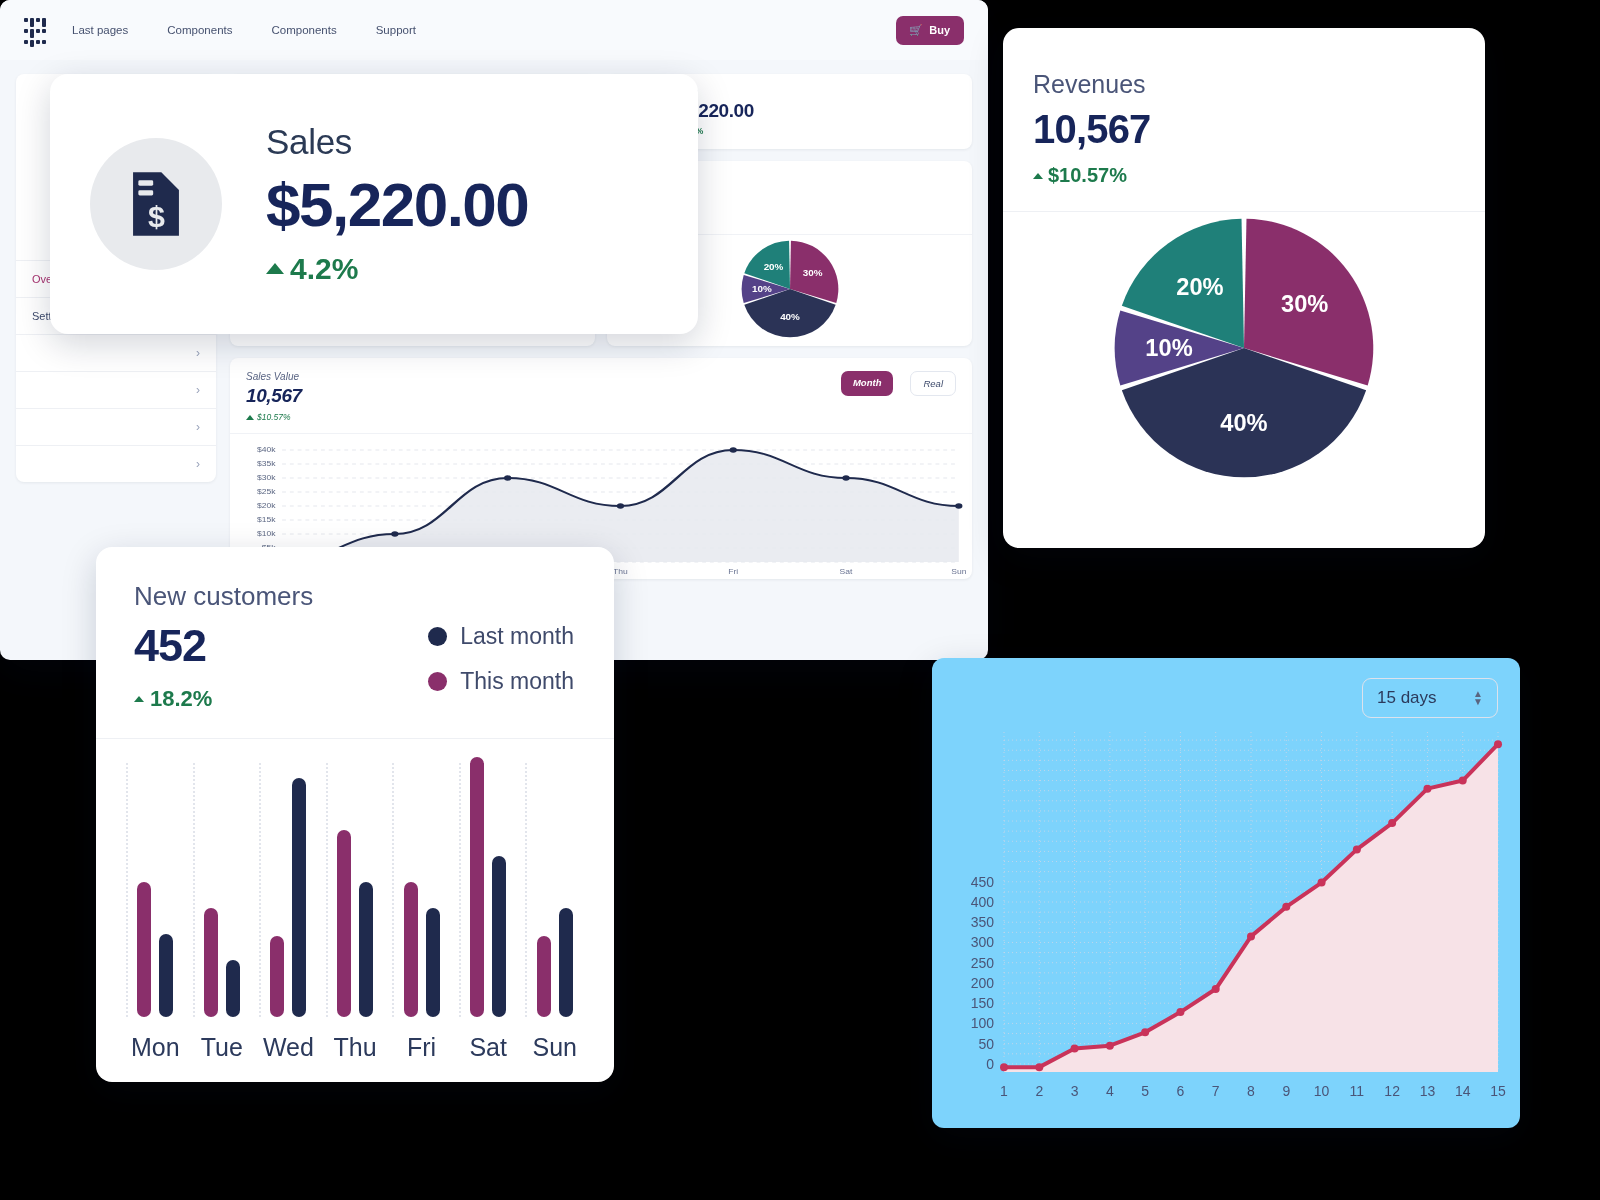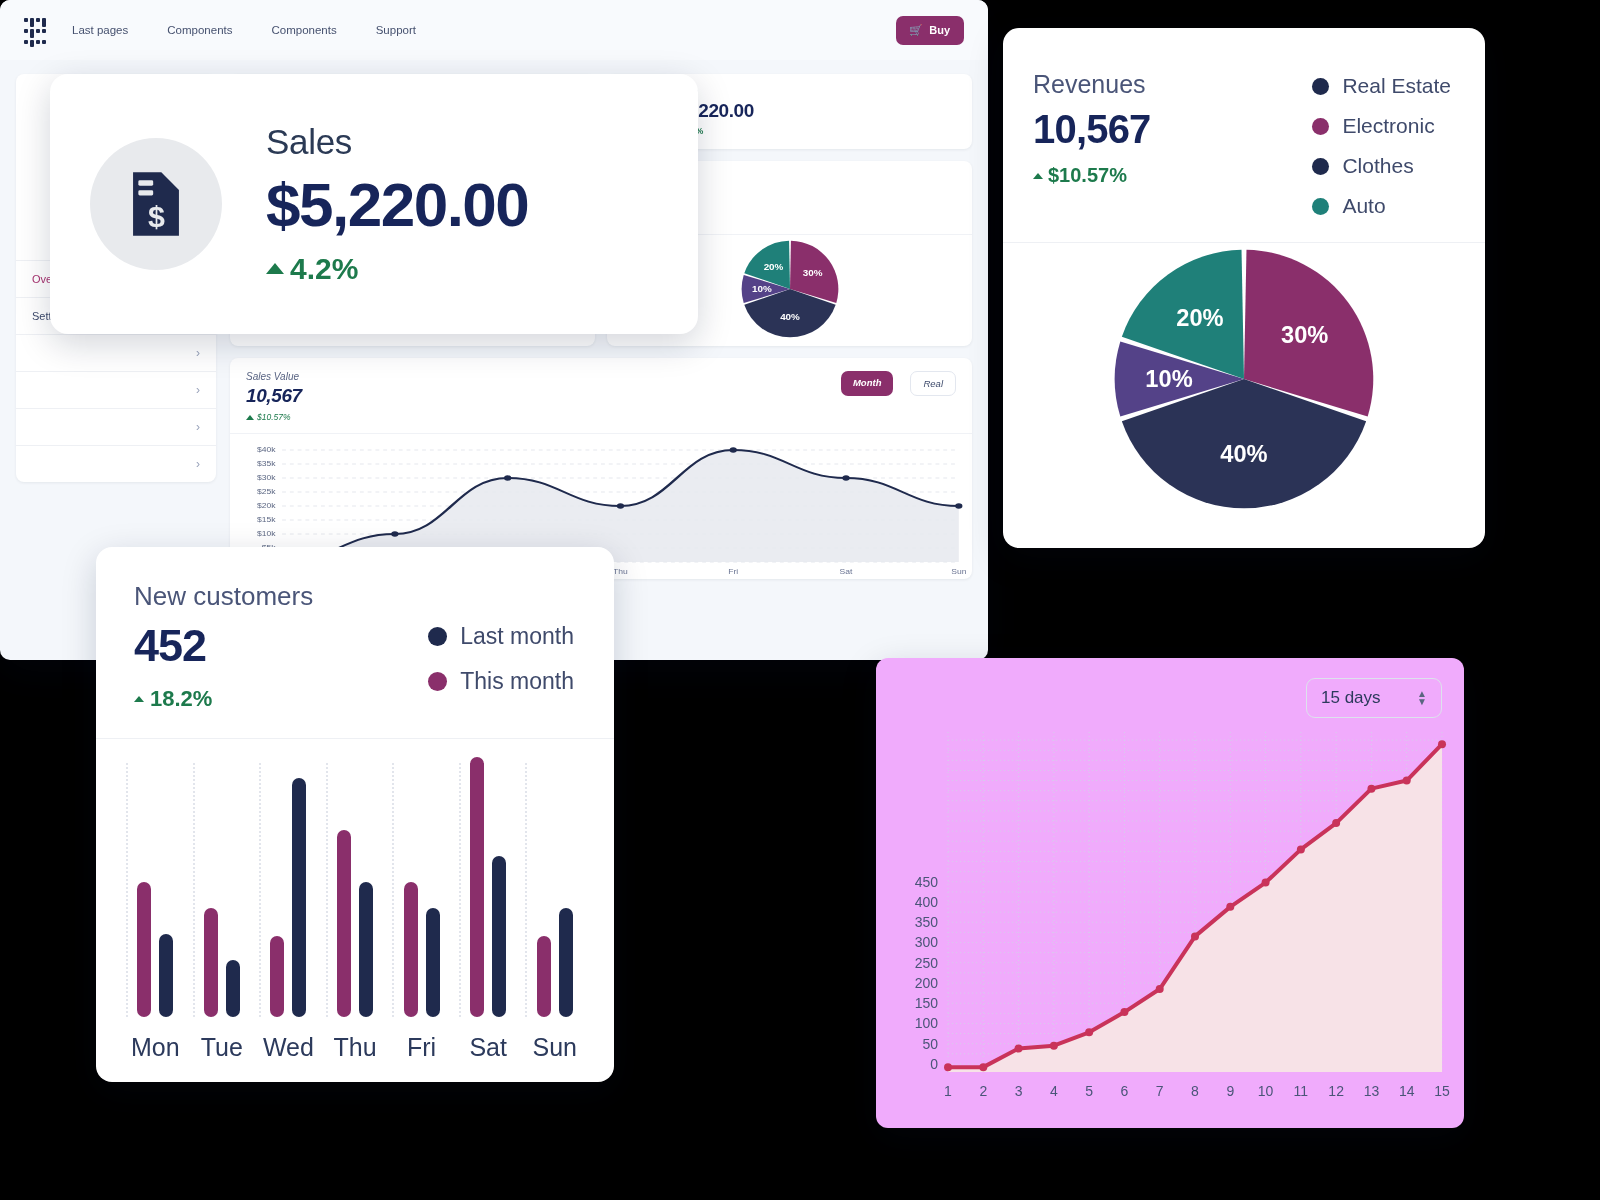--- a/index.html
+++ b/index.html
@@ -148,22 +148,22 @@
   .sales-value-card { background:#fff; border-radius:8px; box-shadow: 0 1px 3px rgba(16,24,40,.07); overflow:hidden; }
   .svc-head { padding: 13px 16px 11px 16px; display:flex; justify-content:space-between; align-items:flex-start; border-bottom:1px solid #f0f2f6;font-style:italic; }
   .toggle-group { display:flex; gap:17px; }
   .toggle { font-size:9.5px; padding:6px 12px; border-radius:7px; }
   .toggle.on { background:#8a2f6b; color:#fff; font-weight:600; }
   .toggle.off { background:#fff; color:#3d4a6b; border:1px solid #e3e7ef; }
   .area-wrap { position:relative; padding: 10px 8px 0 8px; height: 145px; }
 
   
   #trend-card {
-    left: 876px; top: 658px; width: 588px; height: 470px;
-    border-radius: 12px; z-index: 4; background:#f0abfc;
+    left: 932px; top: 658px; width: 588px; height: 470px;
+    border-radius: 12px; z-index: 4; background:#7dd3fc;
   }
   .trend-top { display:flex; justify-content:flex-end; padding: 20px 22px 6px 22px; }
   .select-box {
     border:1px solid #dde2ec; border-radius: 9px; padding: 9px 14px; min-width: 136px;
     display:flex; align-items:center; justify-content:space-between; font-size: 17px; color:#2c3a5c;
   }
   .spin { display:flex; flex-direction:column; gap:2px; color:#5a6580; line-height:.6; font-size:10px; }
   .trend-chart { position:relative; padding: 0 10px; }
 </style>
 </head>
@@ -459,38 +459,20 @@
   </div>
 
   <div class="card" id="revenues-card">
     <div class="rev-head">
       <div>
         <div class="rev-title">Revenues</div>
         <div class="rev-value">10,567</div>
         <div class="rev-delta">
           <span class="caret-up sm"></span>
           <span>$10.57%</span>
-        </div>
-      </div>
-      <div class="legend">
-        <div class="legend-row">
-          <span class="legend-dot" style="background:#1f2a4d"></span>
-          <span class="legend-label">Real Estate</span>
-        </div>
-        <div class="legend-row">
-          <span class="legend-dot" style="background:#8a2f6b"></span>
-          <span class="legend-label">Electronic</span>
-        </div>
-        <div class="legend-row">
-          <span class="legend-dot" style="background:#1f2a4d"></span>
-          <span class="legend-label">Clothes</span>
-        </div>
-        <div class="legend-row">
-          <span class="legend-dot" style="background:#1f8079"></span>
-          <span class="legend-label">Auto</span>
         </div>
       </div>
     </div>
     <div class="pie-wrap">
       <svg id="big-pie" width="278" height="278" viewBox="0 0 200 200">
           <path d="M 100 100 L 101.78536214317114 7.01713877268709 A 93 93 0 0 1 188.98366331735747 127.03530400463748 Z" fill="#8a2f6b"></path>
           <text x="143.63837667658467" y="74.074863491344" text-anchor="middle" fill="#ffffff" font-size="17" font-weight="bold" font-family="&quot;Liberation Sans&quot;, sans-serif">30%</text>
           <path d="M 100 100 L 187.88024883065037 130.43126460505667 A 93 93 0 0 1 12.119751169349641 130.4312646050567 Z" fill="#2b3356"></path>
           <text x="100" y="159.72" text-anchor="middle" fill="#ffffff" font-size="17" font-weight="bold" font-family="&quot;Liberation Sans&quot;, sans-serif">40%</text>
           <path d="M 100 100 L 11.016336682642518 127.03530400463751 A 93 93 0 0 1 11.016336682642518 72.9646959953625 Z" fill="#544288"></path>

